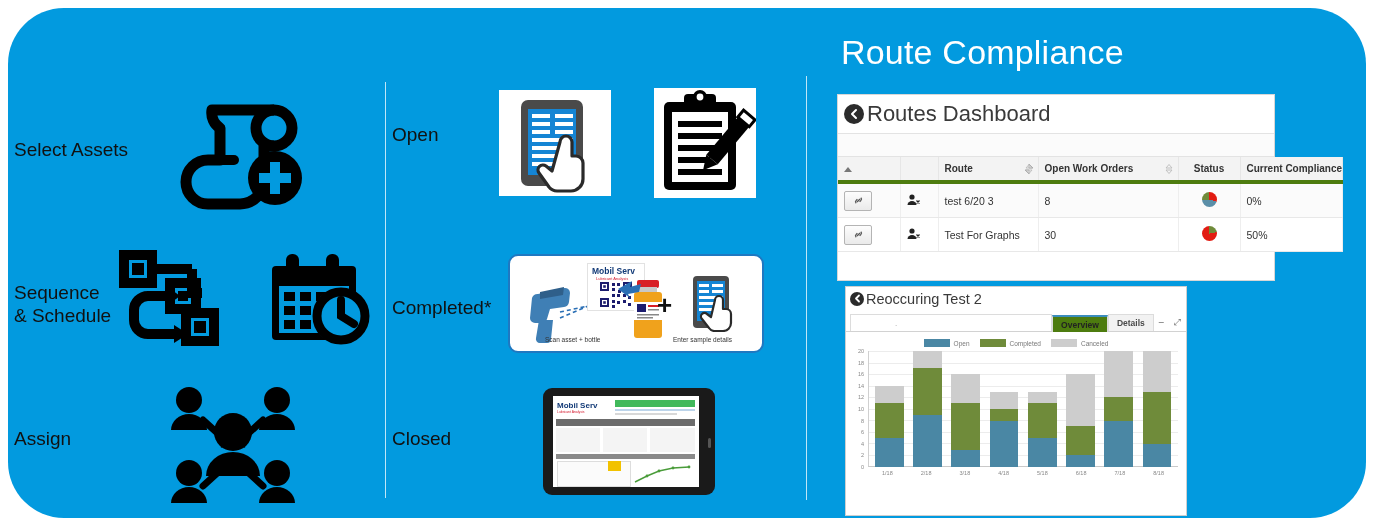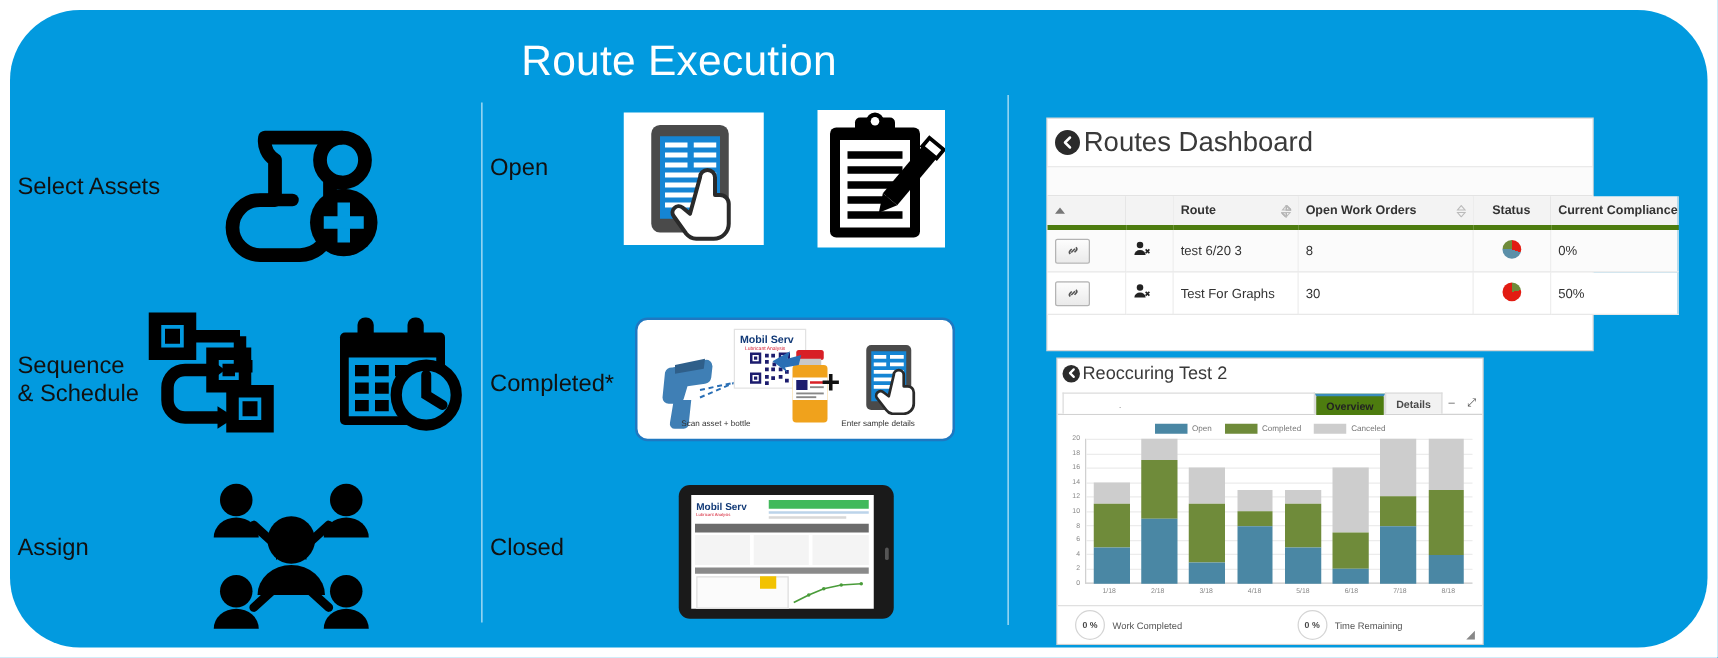--- a/index.html
+++ b/index.html
@@ -351,21 +351,21 @@
     background:#ffffff;
     overflow:hidden;
   }
 </style>
 </head>
 <body>
 
 <div id="stage">
   <div class="blue-panel"></div>
 
-  <div class="col-title" id="title-exec">Route Execution</div>
+  <div class="col-title" id="title-comp">Route Compliance</div>
 
   <div class="divider" id="div1"></div>
   <div class="divider" id="div2"></div>
 
   <div class="row-label" id="lbl-select">Select Assets</div>
   <div class="row-label" id="lbl-sequence">Sequence
 &amp; Schedule</div>
   <div class="row-label" id="lbl-assign">Assign</div>
 
   <div class="icon-wrap" style="left:178px; top:100px;">
@@ -803,25 +803,14 @@
         <div>1/18</div>
         <div>2/18</div>
         <div>3/18</div>
         <div>4/18</div>
         <div>5/18</div>
         <div>6/18</div>
         <div>7/18</div>
         <div>8/18</div>
       </div>
 
-    <div id="chart-footer">
-      <div class="foot-item" style="margin-left:14px;">
-        <span class="foot-pct">0 %</span>
-        <span class="foot-tx">Work Completed</span>
-      </div>
-      <div class="foot-item" style="margin-left:92px;">
-        <span class="foot-pct">0 %</span>
-        <span class="foot-tx">Time Remaining</span>
-      </div>
-      <div id="cursor-glyph">◢</div>
-    </div>
   </div>
 </div>
 
 </body></html>

